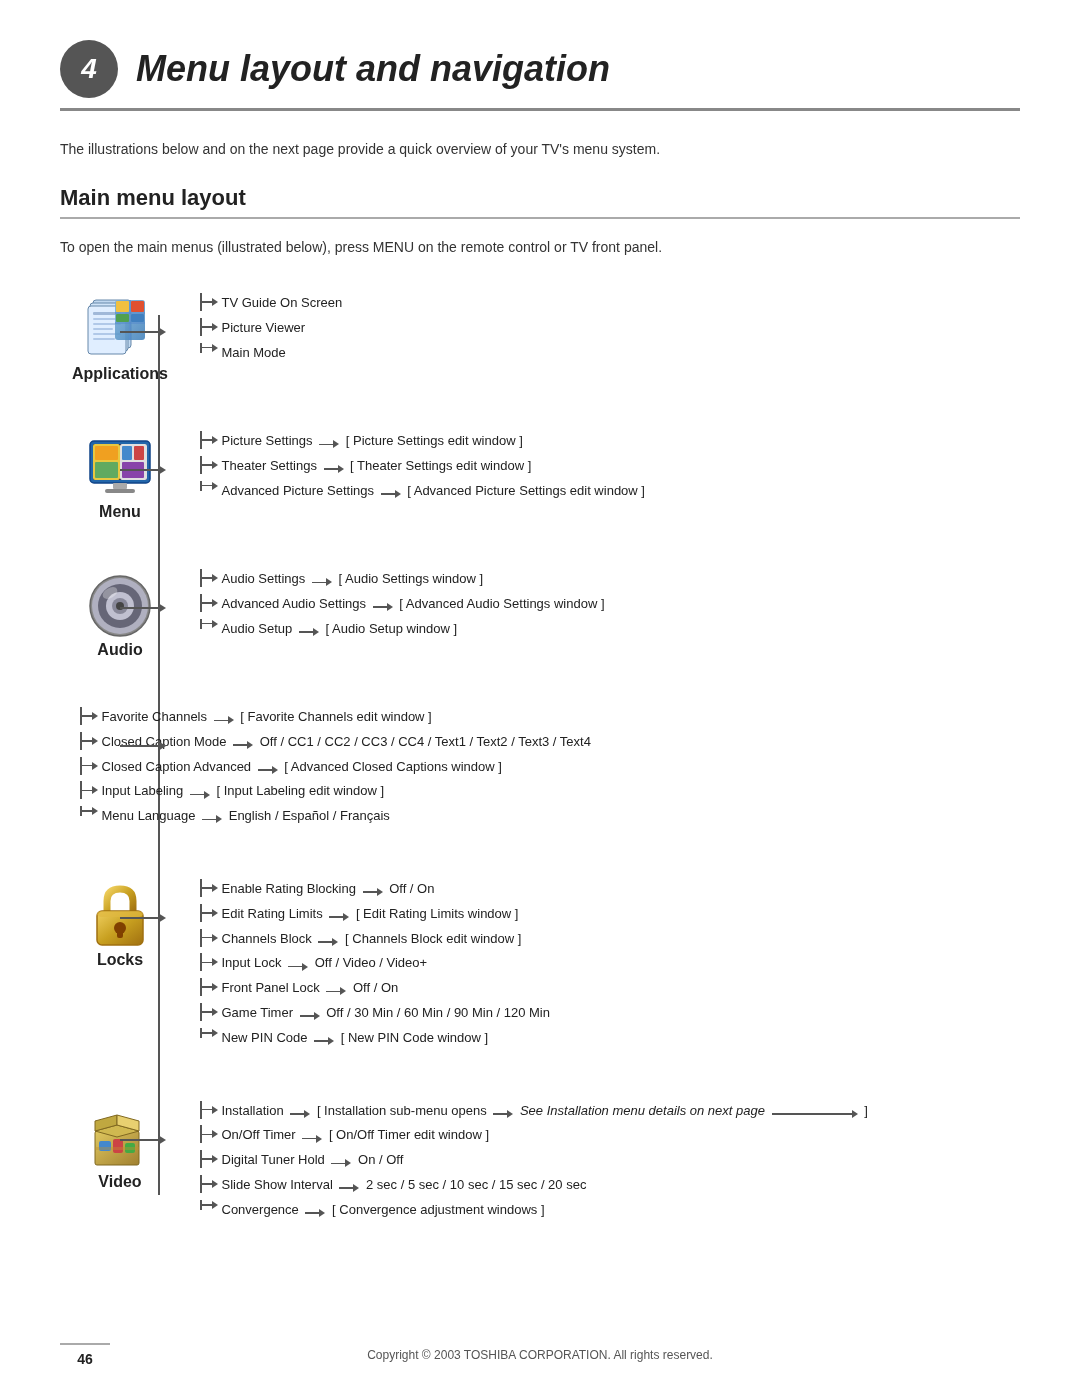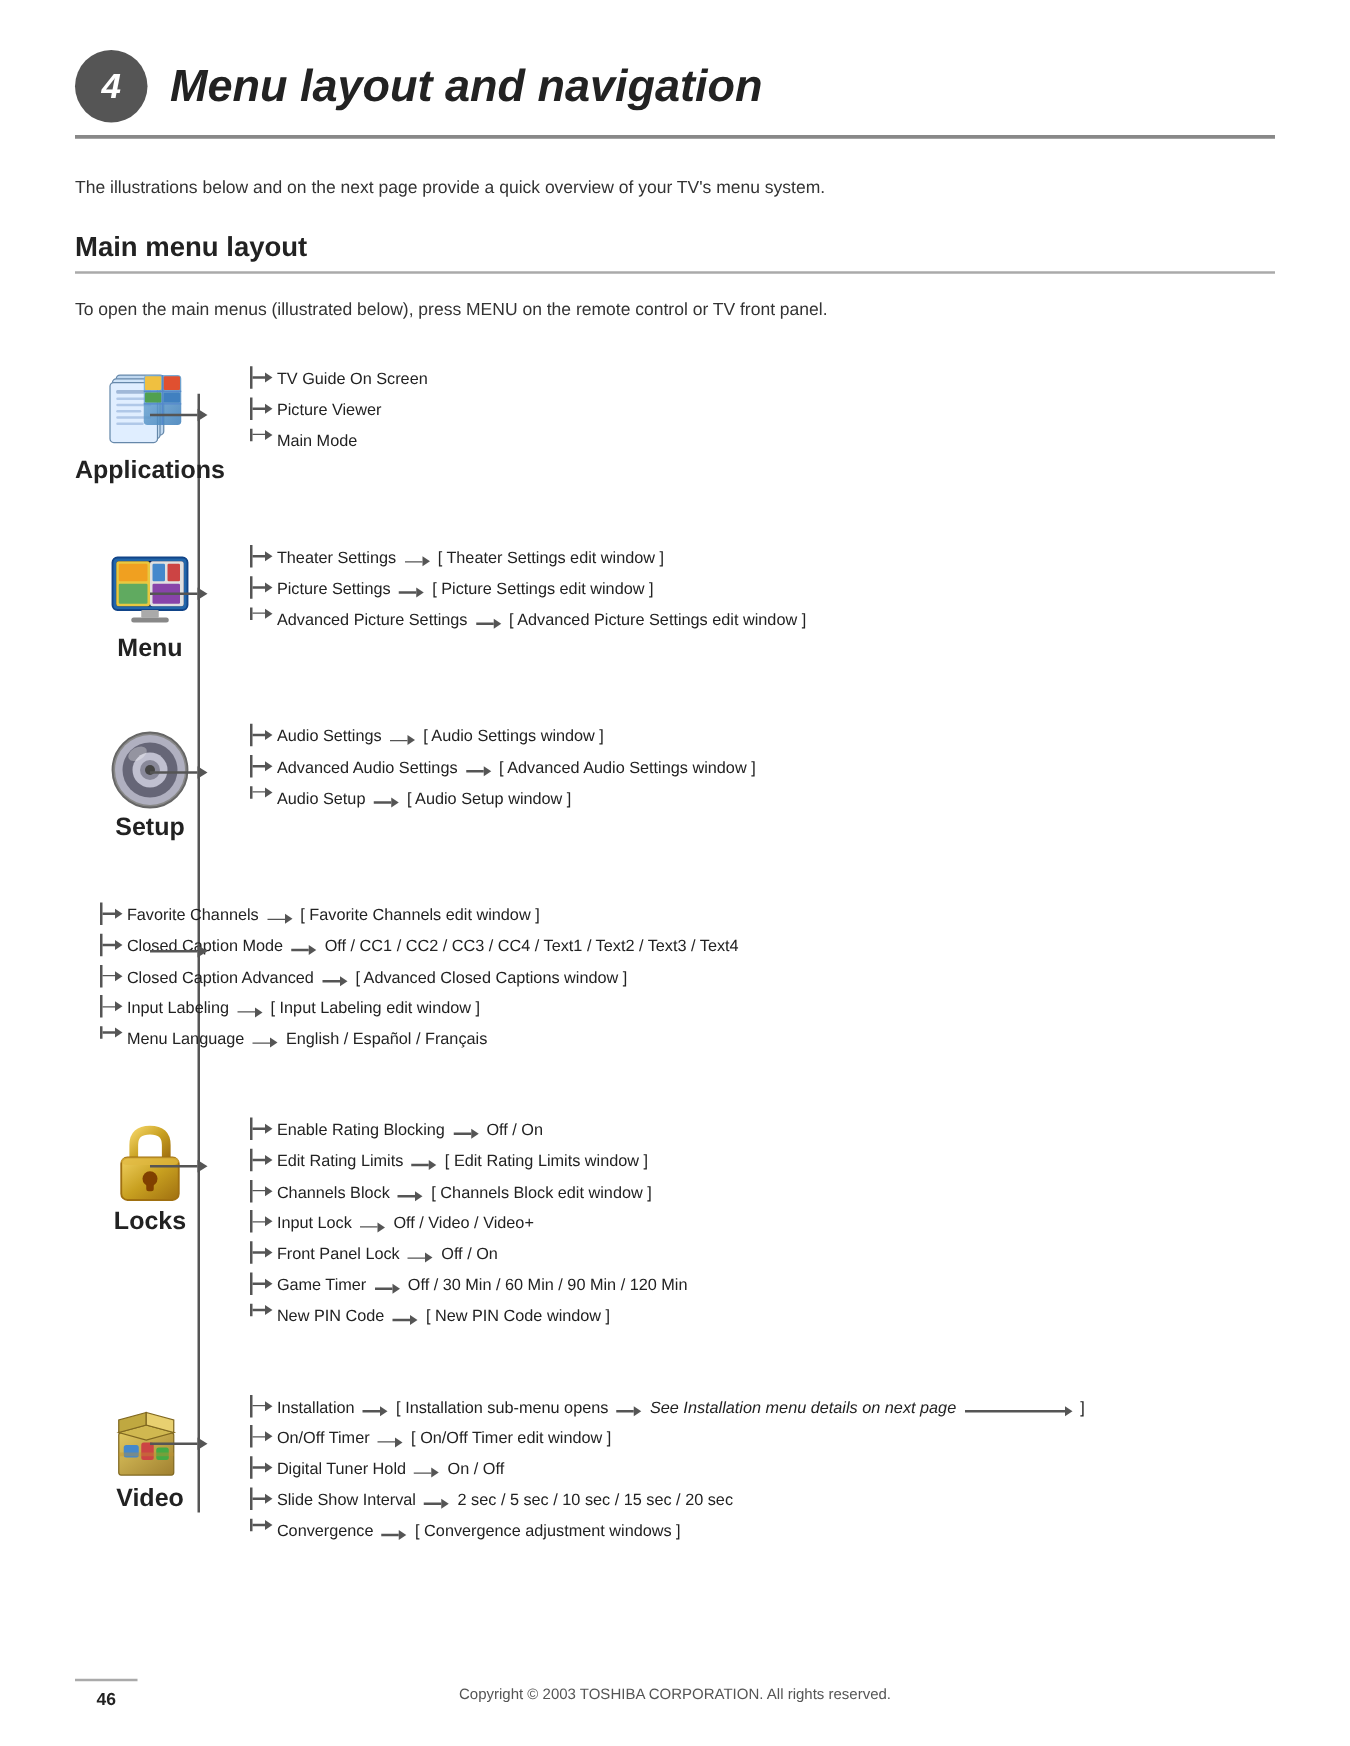--- a/index.html
+++ b/index.html
@@ -118,21 +118,21 @@
       width: 120px;
       display: flex;
       flex-direction: column;
       align-items: center;
       flex-shrink: 0;
       padding-top: 10px;
     }
 
     .menu-label {
       font-weight: bold;
-      font-size: 20px;
+      font-size: 16px;
       text-align: center;
     }
 
     
     .menu-items {
       padding-left: 20px;
       padding-top: 8px;
       flex: 1;
     }
 
@@ -295,35 +295,35 @@
         </svg>
         <div class="menu-label">Menu</div>
       </div>
       <div class="menu-items">
         <div class="tree-item">
           <span style="display:inline-flex;align-items:center;margin-right:4px;flex-shrink:0;">
             <span style="display:inline-block;width:1.5px;height:18px;background:#555;"></span>
             <span style="display:inline-block;width:10px;height:1.5px;background:#555;"></span>
             <span style="display:inline-block;width:0;height:0;border-top:4px solid transparent;border-bottom:4px solid transparent;border-left:6px solid #555;"></span>
           </span>
+          <span class="item-text">Picture Settings <span style="display:inline-flex;align-items:center;margin:0 3px;">
+                <span style="display:inline-block;width:14px;height:1.5px;background:#555;"></span>
+                <span style="display:inline-block;width:0;height:0;border-top:4px solid transparent;border-bottom:4px solid transparent;border-left:6px solid #555;"></span>
+              </span> [ Picture Settings edit window ]</span>
+        </div>
+        <div class="tree-item">
+          <span style="display:inline-flex;align-items:center;margin-right:4px;flex-shrink:0;">
+            <span style="display:inline-block;width:1.5px;height:18px;background:#555;"></span>
+            <span style="display:inline-block;width:10px;height:1.5px;background:#555;"></span>
+            <span style="display:inline-block;width:0;height:0;border-top:4px solid transparent;border-bottom:4px solid transparent;border-left:6px solid #555;"></span>
+          </span>
           <span class="item-text">Theater Settings <span style="display:inline-flex;align-items:center;margin:0 3px;">
                 <span style="display:inline-block;width:14px;height:1.5px;background:#555;"></span>
                 <span style="display:inline-block;width:0;height:0;border-top:4px solid transparent;border-bottom:4px solid transparent;border-left:6px solid #555;"></span>
               </span> [ Theater Settings edit window ]</span>
-        </div>
-        <div class="tree-item">
-          <span style="display:inline-flex;align-items:center;margin-right:4px;flex-shrink:0;">
-            <span style="display:inline-block;width:1.5px;height:18px;background:#555;"></span>
-            <span style="display:inline-block;width:10px;height:1.5px;background:#555;"></span>
-            <span style="display:inline-block;width:0;height:0;border-top:4px solid transparent;border-bottom:4px solid transparent;border-left:6px solid #555;"></span>
-          </span>
-          <span class="item-text">Picture Settings <span style="display:inline-flex;align-items:center;margin:0 3px;">
-                <span style="display:inline-block;width:14px;height:1.5px;background:#555;"></span>
-                <span style="display:inline-block;width:0;height:0;border-top:4px solid transparent;border-bottom:4px solid transparent;border-left:6px solid #555;"></span>
-              </span> [ Picture Settings edit window ]</span>
         </div>
         <div class="tree-item">
           <span style="display:inline-flex;align-items:center;margin-right:4px;flex-shrink:0;">
             <span style="display:inline-block;width:1.5px;height:10px;background:#555;"></span>
             <span style="display:inline-block;width:10px;height:1.5px;background:#555;"></span>
             <span style="display:inline-block;width:0;height:0;border-top:4px solid transparent;border-bottom:4px solid transparent;border-left:6px solid #555;"></span>
           </span>
           <span class="item-text">Advanced Picture Settings <span style="display:inline-flex;align-items:center;margin:0 3px;">
                 <span style="display:inline-block;width:14px;height:1.5px;background:#555;"></span>
                 <span style="display:inline-block;width:0;height:0;border-top:4px solid transparent;border-bottom:4px solid transparent;border-left:6px solid #555;"></span>
@@ -342,21 +342,21 @@
 
           <circle cx="35" cy="35" r="30" fill="#888" stroke="#666" stroke-width="1.5"></circle>
           <circle cx="35" cy="35" r="28" fill="#b0b0c0"></circle>
           <circle cx="35" cy="35" r="22" fill="#666677"></circle>
           <circle cx="35" cy="35" r="14" fill="#c0c0d0"></circle>
           <circle cx="35" cy="35" r="8" fill="#888899"></circle>
           <circle cx="35" cy="35" r="4" fill="#444"></circle>
 
           <ellipse cx="25" cy="22" rx="8" ry="5" fill="white" opacity="0.3" transform="rotate(-30 25 22)"></ellipse>
         </svg>
-        <div class="menu-label">Setup</div>
+        <div class="menu-label">Audio</div>
       </div>
       <div class="menu-items">
         <div class="tree-item">
           <span style="display:inline-flex;align-items:center;margin-right:4px;flex-shrink:0;">
             <span style="display:inline-block;width:1.5px;height:18px;background:#555;"></span>
             <span style="display:inline-block;width:10px;height:1.5px;background:#555;"></span>
             <span style="display:inline-block;width:0;height:0;border-top:4px solid transparent;border-bottom:4px solid transparent;border-left:6px solid #555;"></span>
           </span>
           <span class="item-text">Audio Settings <span style="display:inline-flex;align-items:center;margin:0 3px;">
                 <span style="display:inline-block;width:14px;height:1.5px;background:#555;"></span>

